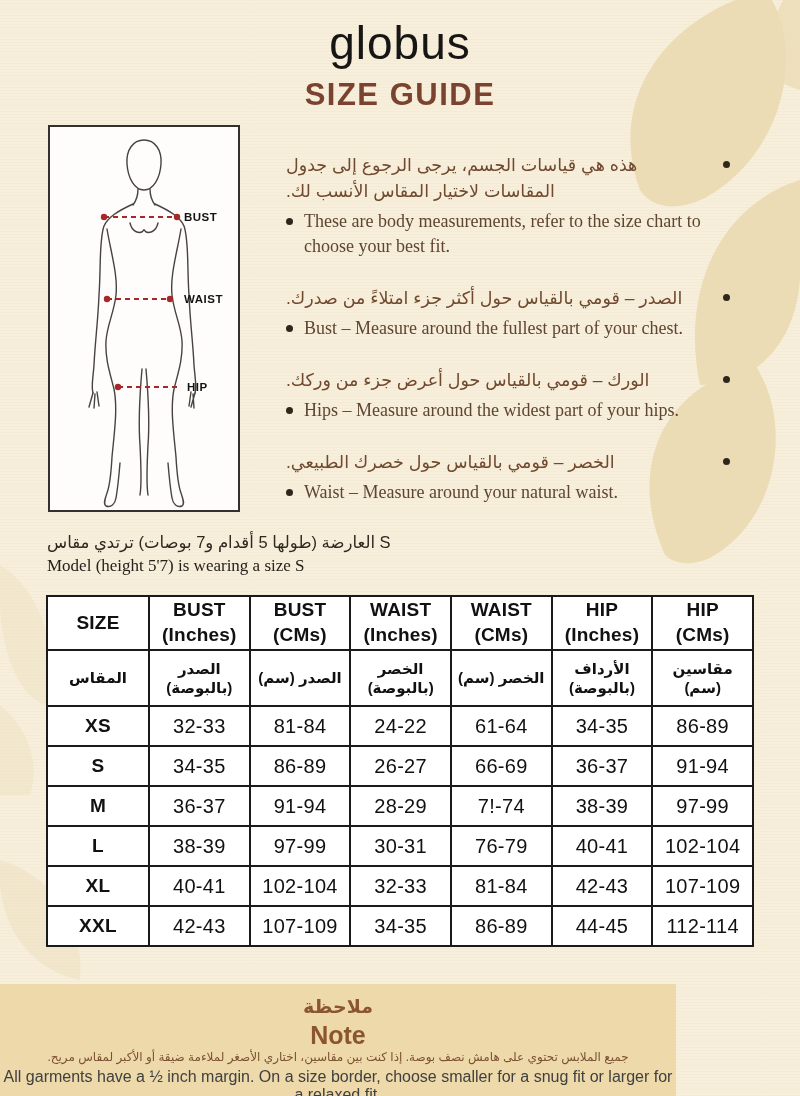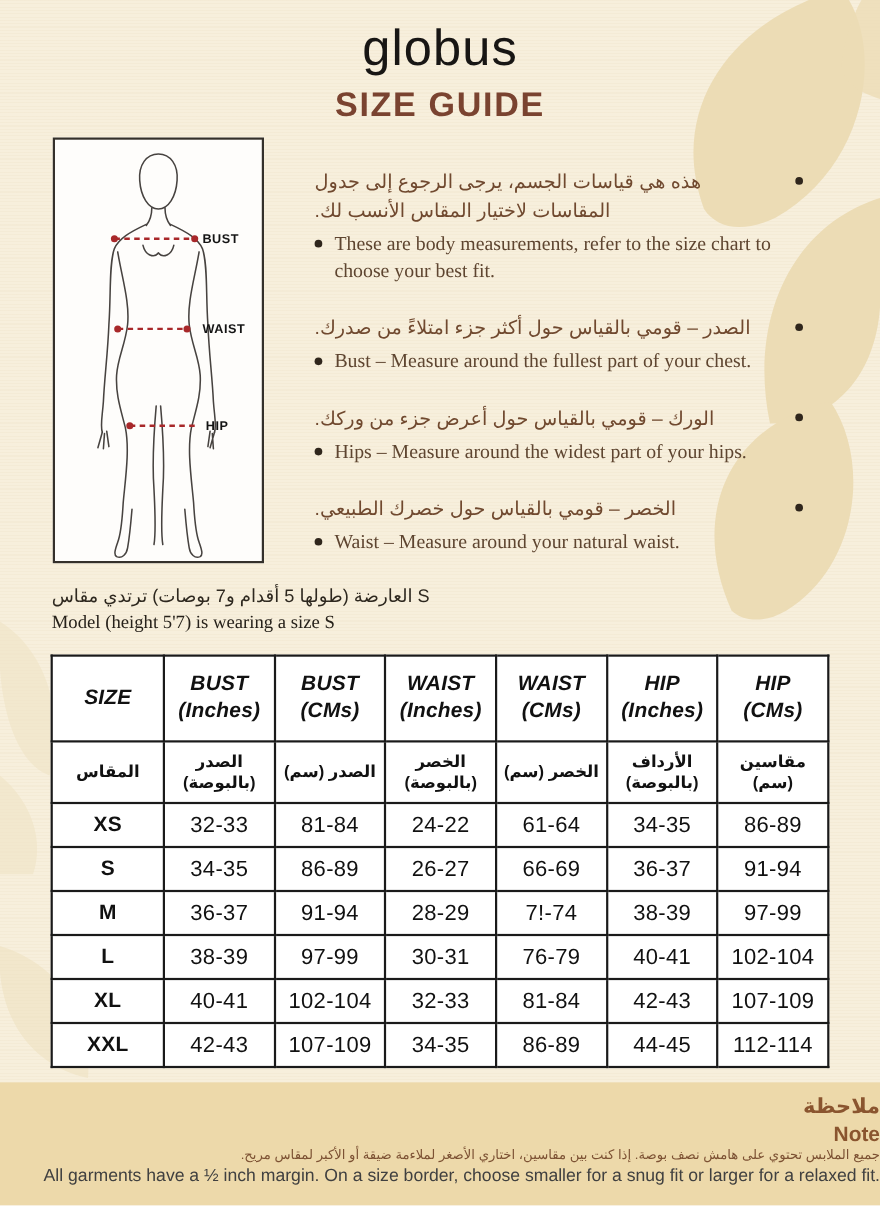--- a/index.html
+++ b/index.html
@@ -36,33 +36,33 @@
 
   
   .model-note{position:absolute;left:47px;top:530px;width:700px;}
   .model-note .ar{font-size:16.5px;color:#2E281F;line-height:24px;}
   .model-note .en{font-family:"Liberation Serif","DejaVu Serif",serif;font-size:17px;color:#26211A;line-height:24px;}
 
   
   table.size-table{position:absolute;left:46px;top:595px;width:708px;border-collapse:collapse;
     background:#FFFFFF;table-layout:fixed;}
   .size-table td,.size-table th{border:2px solid #1A1A1A;text-align:center;vertical-align:middle;padding:0;color:#111;}
-  .size-table tr.hdr-en{height:78px;font-style:italic;}
+  .size-table tr.hdr-en{height:54px;}
   .size-table tr.hdr-en th{font-size:19px;font-weight:bold;line-height:1.3;letter-spacing:.2px;}
   .size-table tr.hdr-ar{height:56px;}
   .size-table tr.hdr-ar td{direction:rtl;font-size:15px;font-weight:bold;line-height:1.3;}
   .size-table tr.data{height:40px;}
   .size-table tr.data td{font-size:20px;letter-spacing:.3px;}
   .size-table tr.data td.size-cell{font-size:19px;font-weight:bold;}
   .hline{display:block;}
 
   
-  .note-band{position:absolute;left:0;top:984px;width:800px;height:112px;background:#EDD9AA;text-align:right;}
+  .note-band{position:absolute;left:0;top:984px;width:676px;height:112px;background:#EDD9AA;text-align:center;}
   .note-band .t-ar{margin-top:11px;font-size:19px;font-weight:bold;color:#8A552F;direction:rtl;}
-  .note-band .t-en{margin-top:3px;font-size:19px;font-weight:bold;color:#8A552F;}
+  .note-band .t-en{margin-top:3px;font-size:25px;font-weight:bold;color:#8A552F;}
   .note-band .b-ar{margin-top:0;font-size:12px;color:#7C5133;direction:rtl;}
   .note-band .b-en{margin-top:4px;font-size:16px;color:#404040;}
 </style>
 </head>
 <body>
 
 <div class="page">
 
   <svg class="decor" style="right:0;top:0;" width="280" height="580" viewBox="0 0 280 580">
     <g fill="#ECDCB5">

